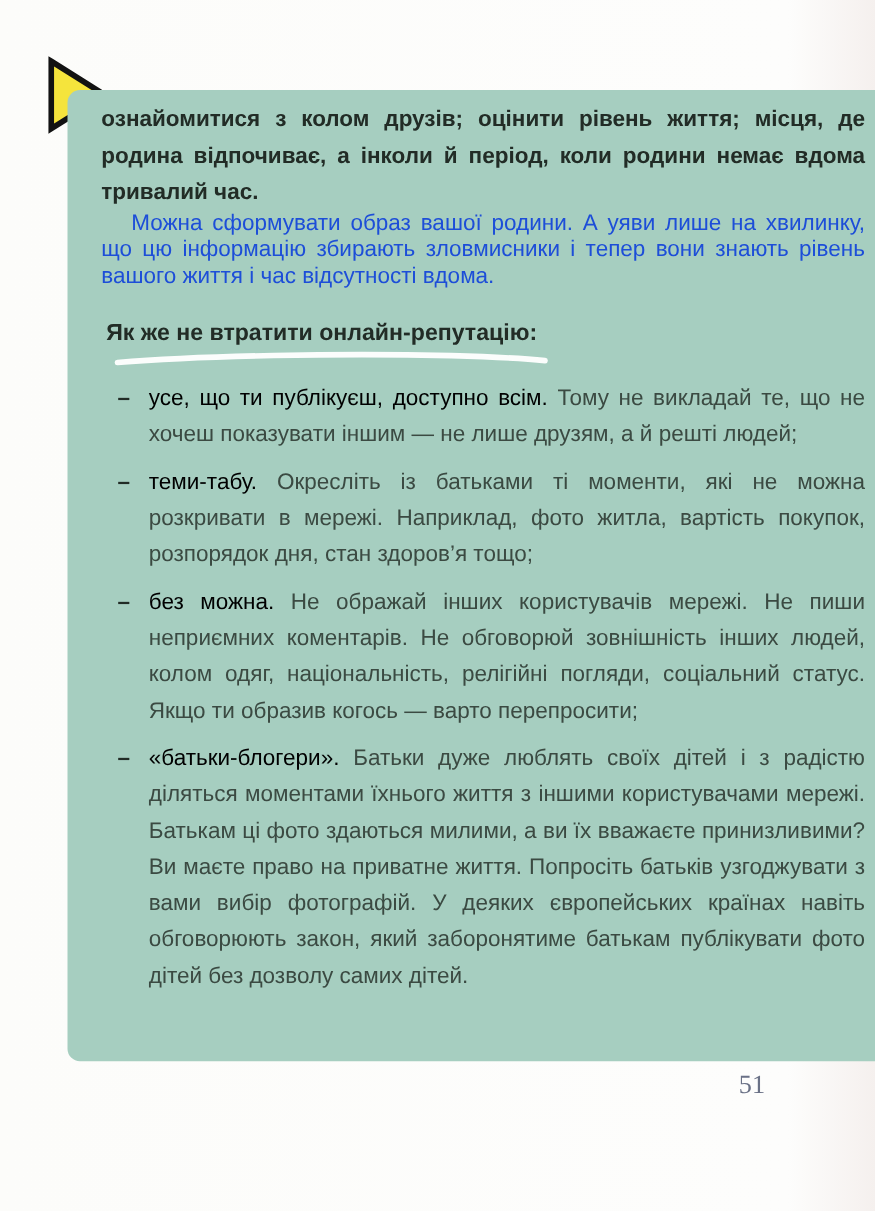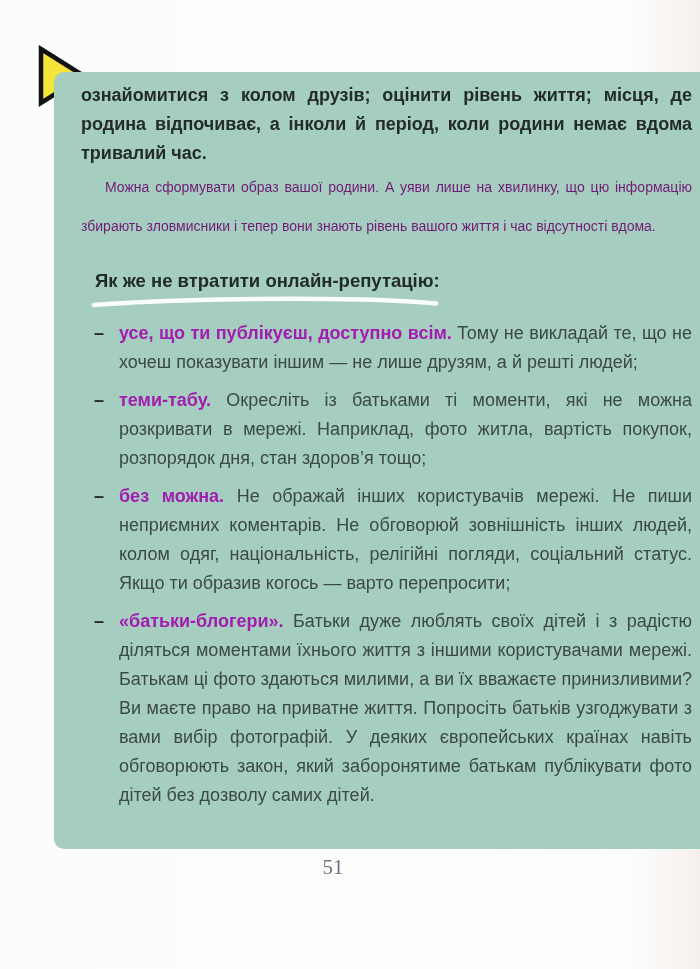--- a/index.html
+++ b/index.html
@@ -22,29 +22,29 @@
   }
 
   .intro-bold {
     font-weight: 700;
     font-size: 18px;
     line-height: 29px;
     color: #222c26;
     text-align: justify;
   }
   .intro-regular {
-    font-size: 14px;
-    line-height: 39px;
-    color: #701a75;
+    font-size: 18px;
+    line-height: 21px;
+    color: #1d4ed8;
     text-align: justify;
     text-indent: 24px;
   }
 
   .heading {
-    margin: 21px 0 0 14px;
+    margin: 21px 0 0 4px;
     font-weight: 700;
     font-size: 18.5px;
     line-height: 27px;
     color: #222c26;
   }
   .underline-svg {
     display: block;
     margin: 1px 0 10px 10px;
     width: 348px; height: 14px;
   }
@@ -66,35 +66,35 @@
     line-height: 29px;
     color: #222c26;
   }
   .bullets p {
     font-size: 18px;
     line-height: 29px;
     color: #3b4a42;
     text-align: justify;
   }
   .bullets p b {
-    font-weight: 700;
-    color: #a21caf;
+    font-weight: 400;
+    color: #000000;
   }
 
   .triangle-svg {
     position: absolute;
     left: 35px; top: 42px;
     width: 54px; height: 68px;
   }
 
   .page-number {
     position: absolute;
     left: 54px; top: 855px;
     width: 558px;
-    text-align: center;
+    text-align: right;
     font-family: "Liberation Serif", "DejaVu Serif", serif;
     font-size: 21px;
     color: #6a7186;
   }
 </style>
 </head>
 <body>
 
 <svg class="triangle-svg" viewBox="0 0 54 68" aria-hidden="true">
   <polygon points="6,7 49,34 6,61" stroke="#121212" stroke-width="4.5" stroke-linejoin="miter" fill="#f5e43c"></polygon>

